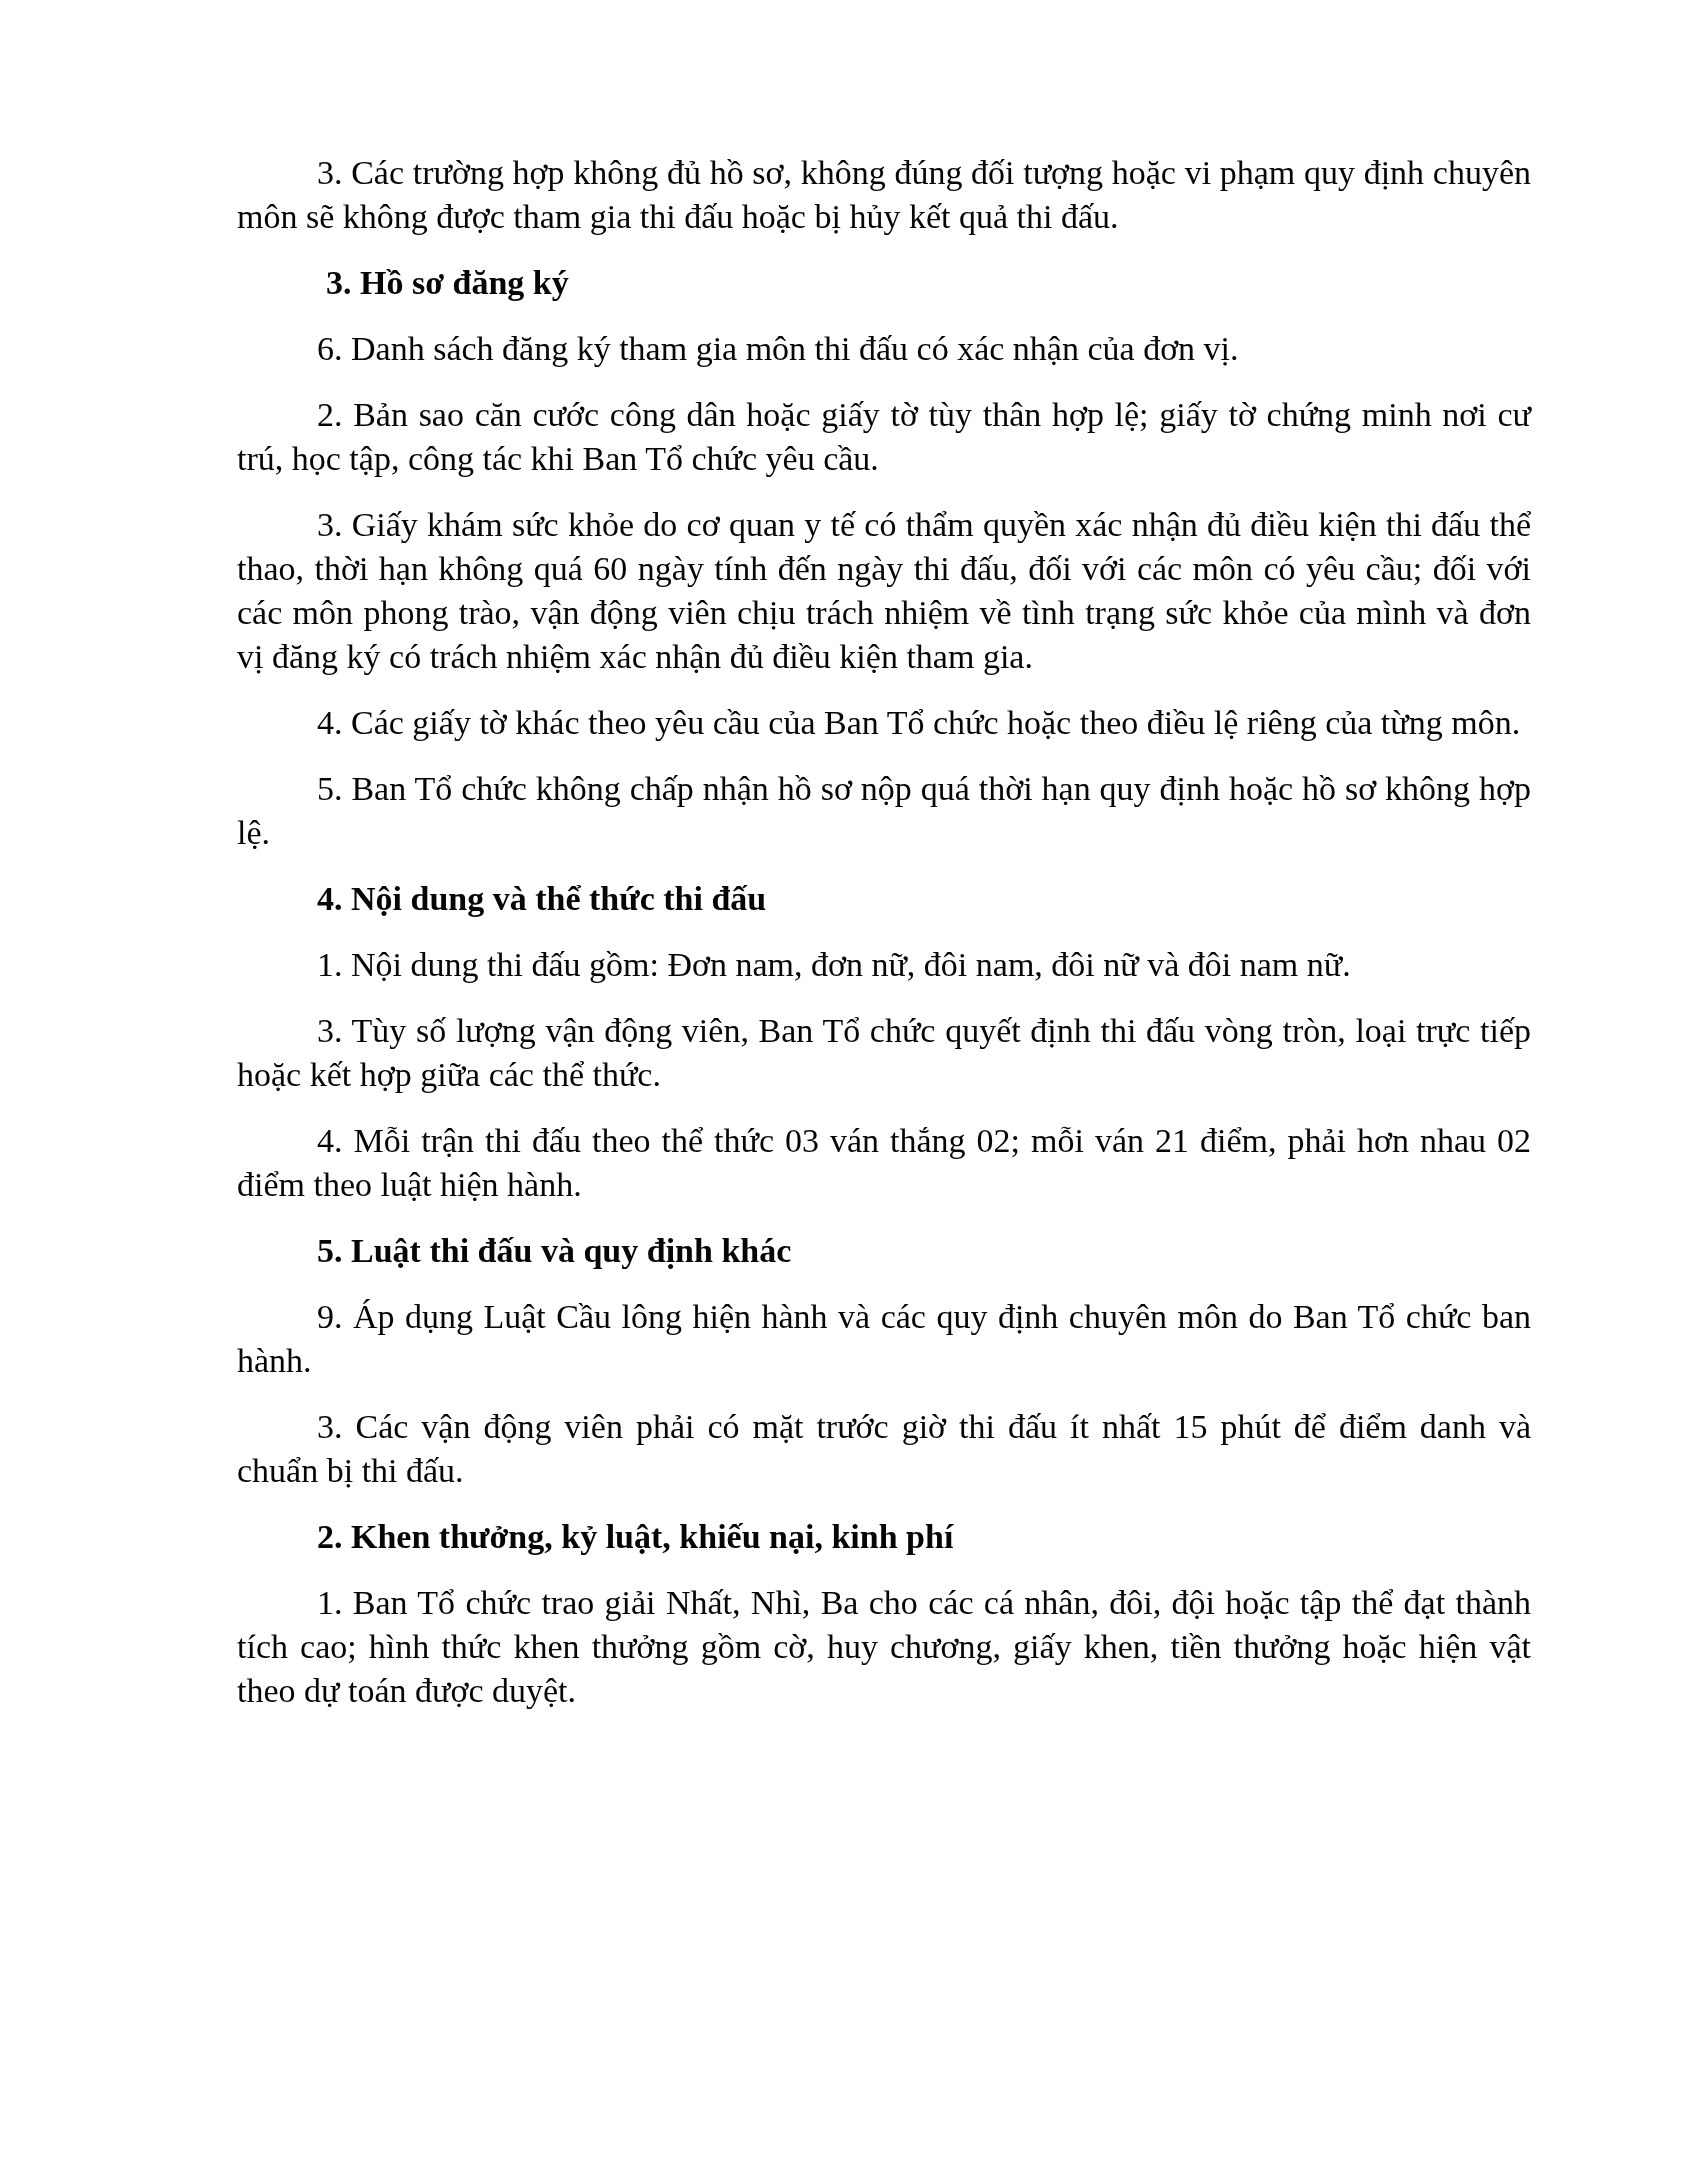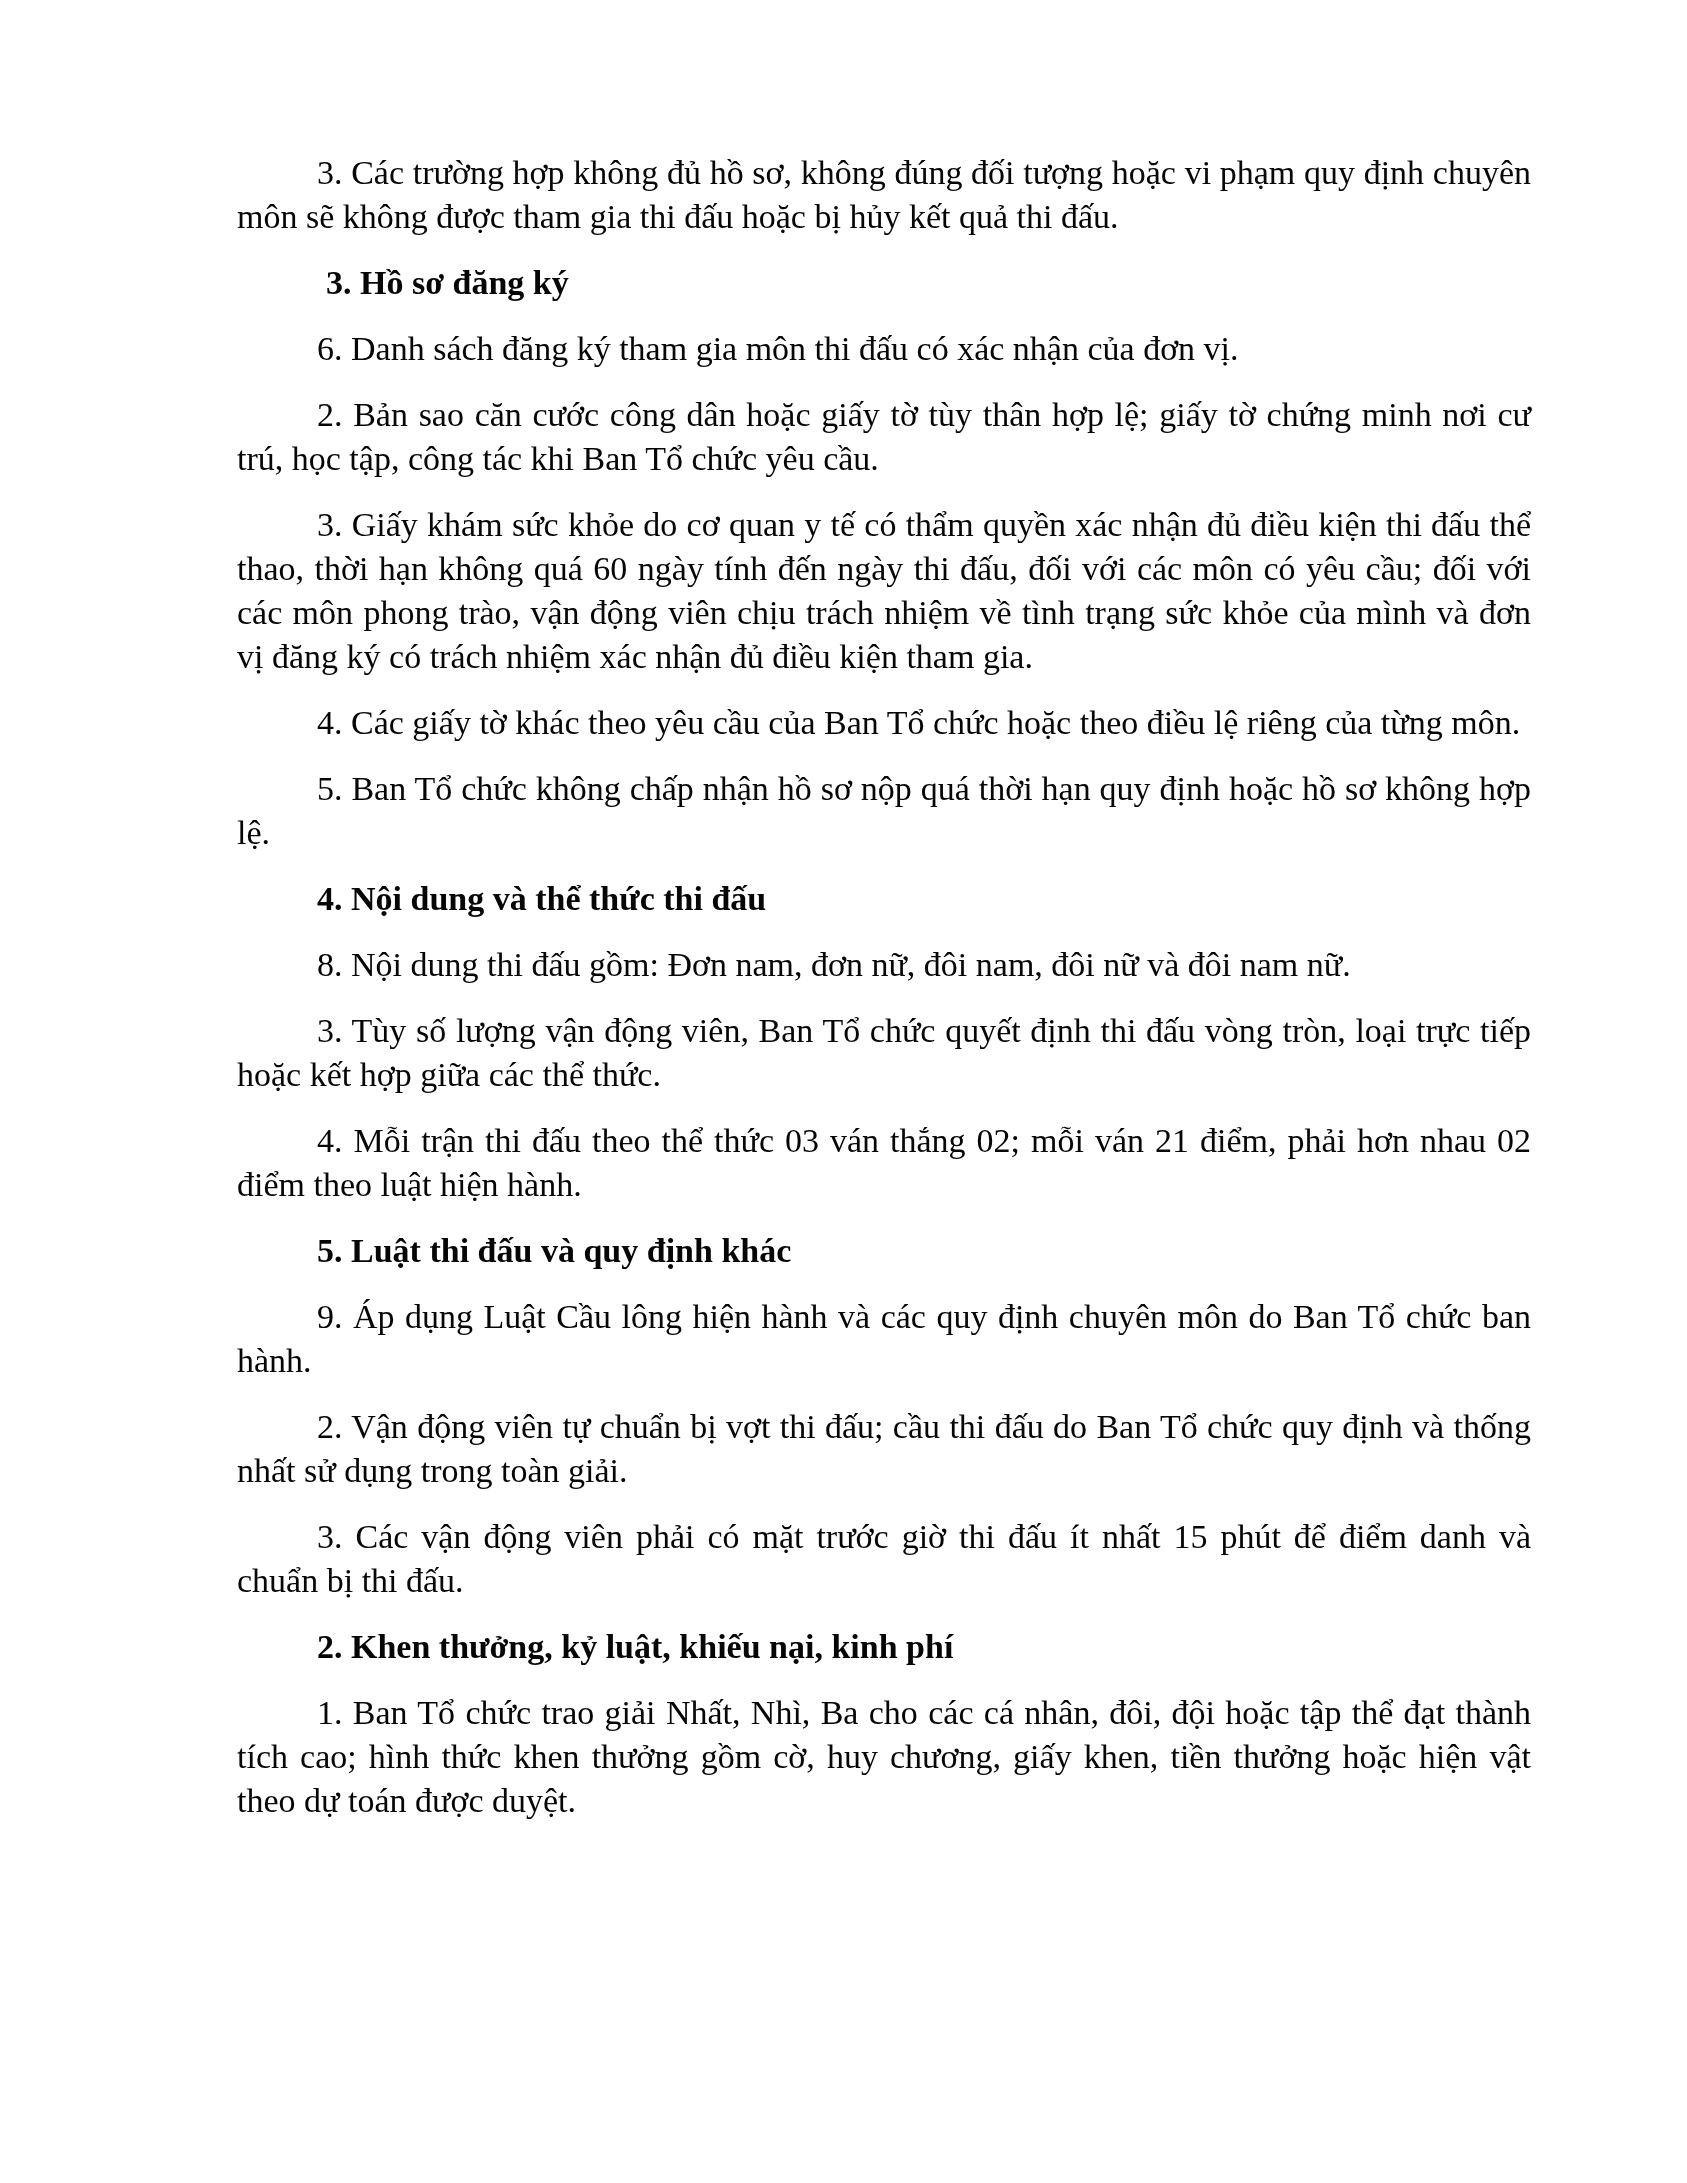--- a/index.html
+++ b/index.html
@@ -51,24 +51,23 @@
 <div class="page">
   <div class="page-content">
     <p>3. Các trường hợp không đủ hồ sơ, không đúng đối tượng hoặc vi phạm quy định chuyên môn sẽ không được tham gia thi đấu hoặc bị hủy kết quả thi đấu.</p>
     <p class="heading heading-extra-indent">3. Hồ sơ đăng ký</p>
     <p>6. Danh sách đăng ký tham gia môn thi đấu có xác nhận của đơn vị.</p>
     <p>2. Bản sao căn cước công dân hoặc giấy tờ tùy thân hợp lệ; giấy tờ chứng minh nơi cư trú, học tập, công tác khi Ban Tổ chức yêu cầu.</p>
     <p>3. Giấy khám sức khỏe do cơ quan y tế có thẩm quyền xác nhận đủ điều kiện thi đấu thể thao, thời hạn không quá 60 ngày tính đến ngày thi đấu, đối với các môn có yêu cầu; đối với các môn phong trào, vận động viên chịu trách nhiệm về tình trạng sức khỏe của mình và đơn vị đăng ký có trách nhiệm xác nhận đủ điều kiện tham gia.</p>
     <p>4. Các giấy tờ khác theo yêu cầu của Ban Tổ chức hoặc theo điều lệ riêng của từng môn.</p>
     <p>5. Ban Tổ chức không chấp nhận hồ sơ nộp quá thời hạn quy định hoặc hồ sơ không hợp lệ.</p>
     <p class="heading">4. Nội dung và thể thức thi đấu</p>
-    <p>8. Nội dung thi đấu gồm: Đơn nam, đơn nữ, đôi nam, đôi nữ và đôi nam nữ.</p>
+    <p>1. Nội dung thi đấu gồm: Đơn nam, đơn nữ, đôi nam, đôi nữ và đôi nam nữ.</p>
     <p>3. Tùy số lượng vận động viên, Ban Tổ chức quyết định thi đấu vòng tròn, loại trực tiếp hoặc kết hợp giữa các thể thức.</p>
     <p>4. Mỗi trận thi đấu theo thể thức 03 ván thắng 02; mỗi ván 21 điểm, phải hơn nhau 02 điểm theo luật hiện hành.</p>
     <p class="heading">5. Luật thi đấu và quy định khác</p>
     <p>9. Áp dụng Luật Cầu lông hiện hành và các quy định chuyên môn do Ban Tổ chức ban hành.</p>
-    <p>2. Vận động viên tự chuẩn bị vợt thi đấu; cầu thi đấu do Ban Tổ chức quy định và thống nhất sử dụng trong toàn giải.</p>
     <p>3. Các vận động viên phải có mặt trước giờ thi đấu ít nhất 15 phút để điểm danh và chuẩn bị thi đấu.</p>
     <p class="heading">2. Khen thưởng, kỷ luật, khiếu nại, kinh phí</p>
     <p>1. Ban Tổ chức trao giải Nhất, Nhì, Ba cho các cá nhân, đôi, đội hoặc tập thể đạt thành tích cao; hình thức khen thưởng gồm cờ, huy chương, giấy khen, tiền thưởng hoặc hiện vật theo dự toán được duyệt.</p>
   </div>
 </div>
 
 
 </body></html>

